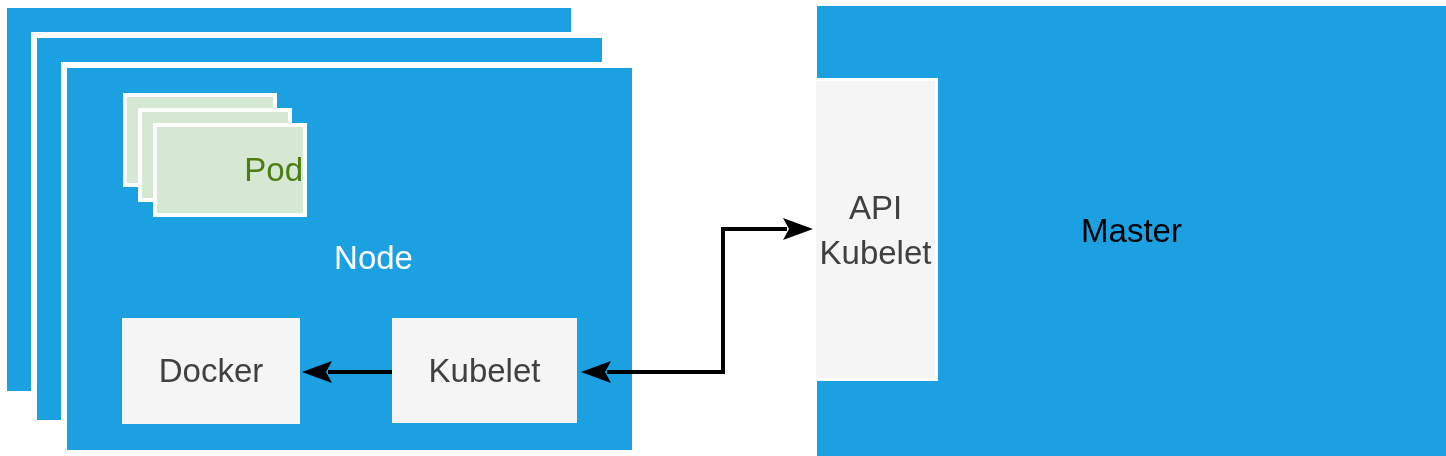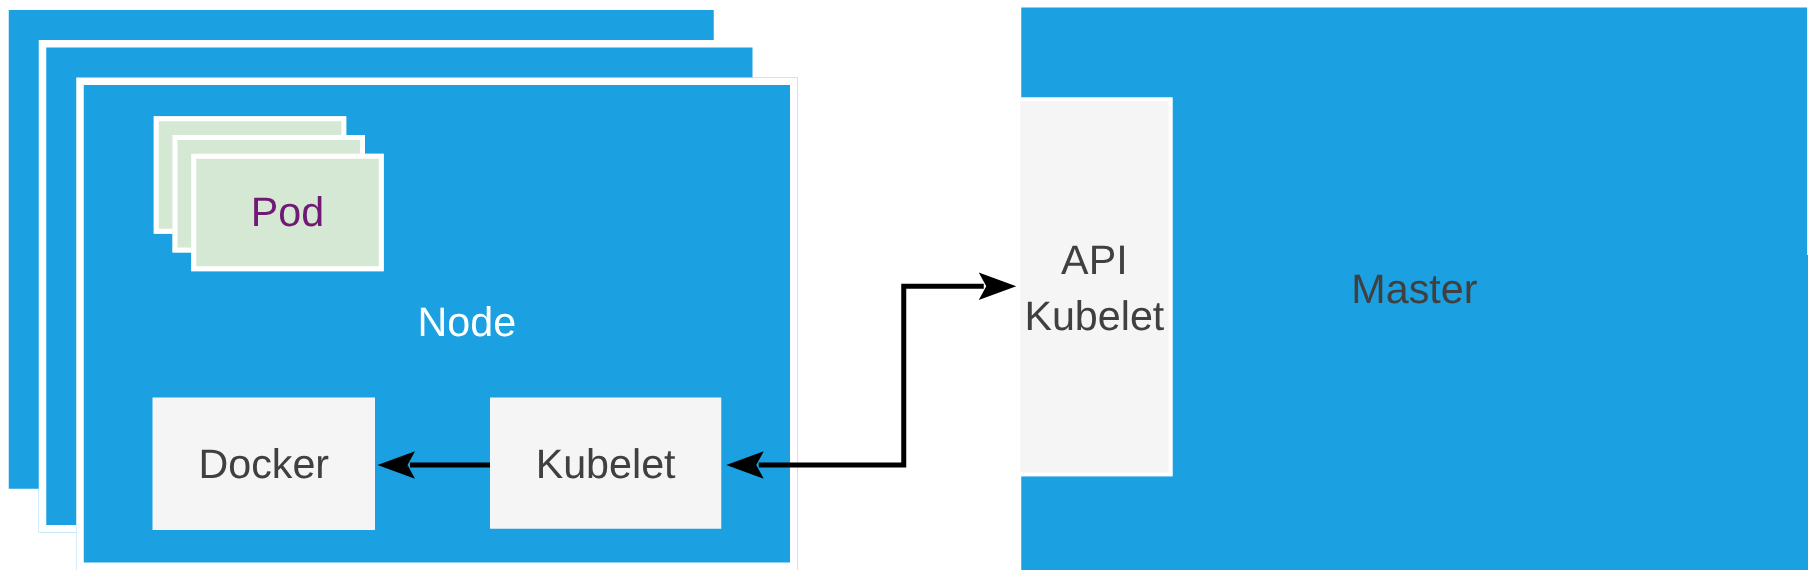--- a/index.html
+++ b/index.html
@@ -31,22 +31,22 @@
     width: 154px;
     height: 94px;
     background: #D5E8D4;
     border: 4px solid #ffffff;
     box-sizing: border-box;
   }
   .pod-1 { left: 56px; top: 25px; }
   .pod-2 { left: 71px; top: 40px; }
   .pod-3 {
     left: 86px; top: 55px;
-    display: flex; align-items: center; justify-content: center;
-    font-size: 33px; color: #701a75;
+    display: flex; align-items: center; justify-content: flex-end;
+    font-size: 33px; color: #4d7c0f;
   }
 
   
   .node-label {
     position: absolute;
     left: 0; right: 0; top: 170px;
     text-align: center;
     line-height: 40px;
     font-size: 33px;
     color: #ffffff;
@@ -71,21 +71,21 @@
   
   .master-box {
     position: absolute;
     left: 817px; top: 6px;
     width: 629px; height: 450px;
     background: #1BA0E1;
     display: flex;
     align-items: center;
     justify-content: center;
     font-size: 33px;
-    color: #404040;
+    color: #000000;
   }
   .api-server-box {
     position: absolute;
     left: 813px; top: 78px;
     width: 125px; height: 303px;
     background: #F5F5F5;
     border: 3px solid #ffffff;
     box-sizing: border-box;
     display: flex;
     align-items: center;

